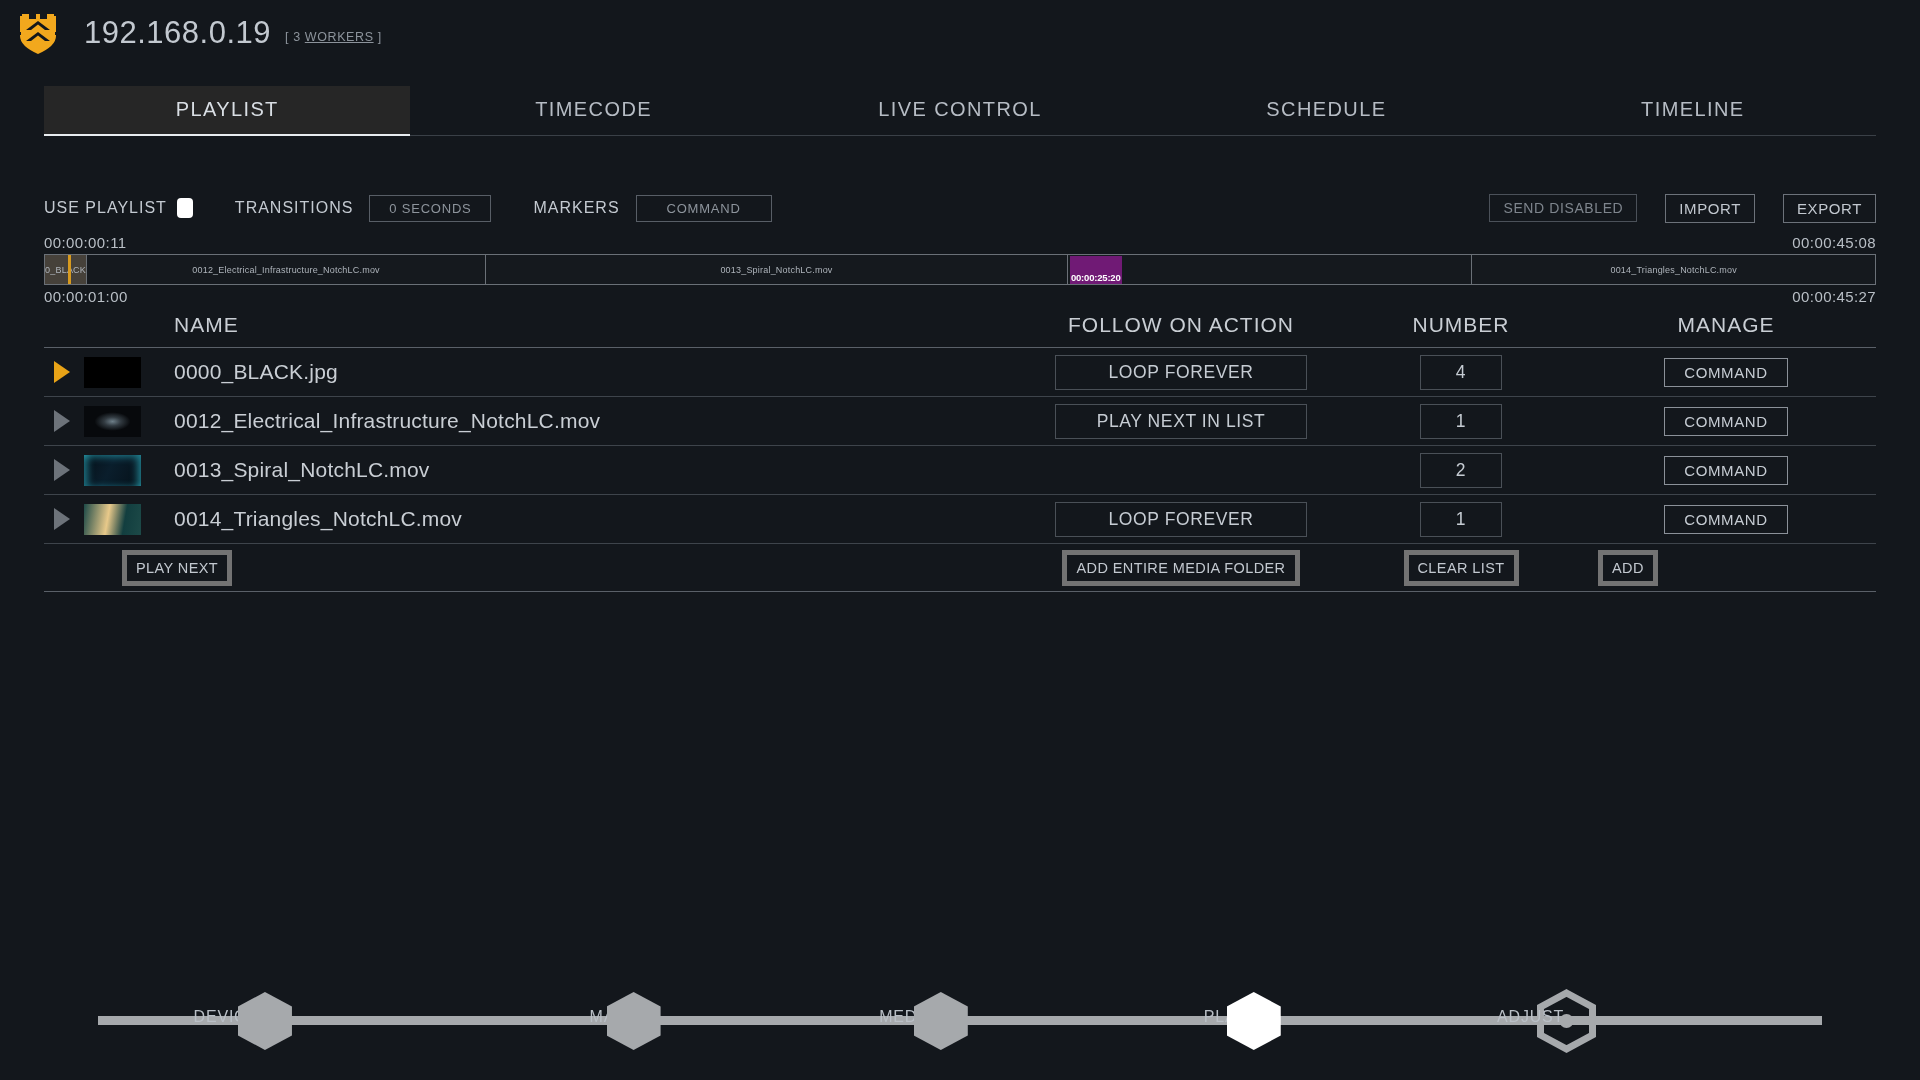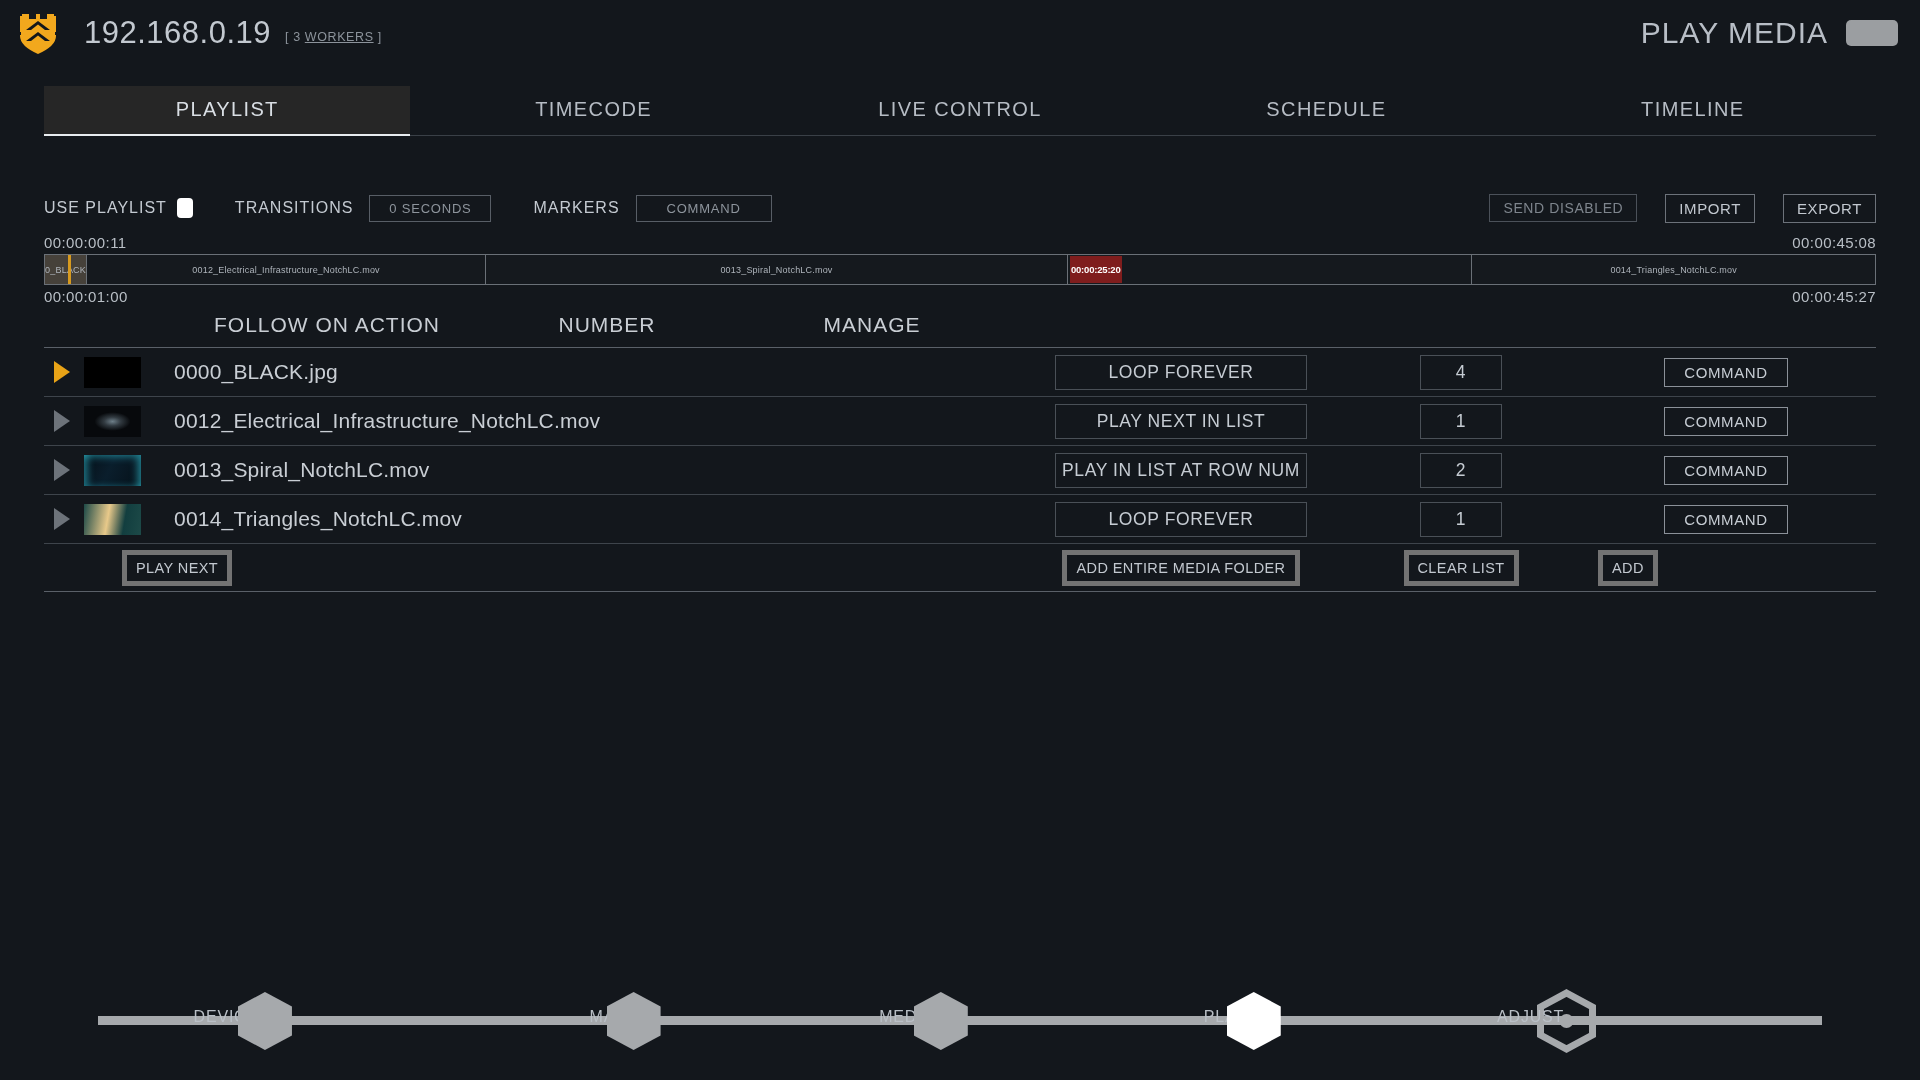--- a/index.html
+++ b/index.html
@@ -169,22 +169,22 @@
     top: 0; bottom: 0;
     width: 3px;
     background: #d79a1f;
   }
   .tl-cursor-label {
     position: absolute;
     top: 1px;
     left: 2px;
     font-size: 9.5px;
     color: #ffffff;
-    background: #7f1d1d;
-    padding: 8px 1px;
+    background: #701a75;
+    padding: 16px 1px;
     font-weight: bold;
     letter-spacing: -0.2px;
   }
 
   
   .tbl { margin: 8px 44px 0 44px; }
   .thead {
     display: flex;
     align-items: flex-end;
     font-size: 21px;
@@ -312,24 +312,20 @@
         <path d="M22 11 l12 9 l-5 0 l-7 -5.5 l-7 5.5 l-5 0 z"></path>
         <path d="M22 22 l12 9 l-5 0 l-7 -5.5 l-7 5.5 l-5 0 z"></path>
         <path d="M2 2 h4 v4 h-4z M38 2 h4 v4 h-4z M2 22 h3 v3 h-3z M39 22 h3 v3 h-3z"></path>
       </g>
     </svg>
   </div>
   <div class="host-ip">192.168.0.19</div>
   <div class="workers">
     <span>[ 3 </span><span class="u">WORKERS</span><span> ]</span>
   </div>
-  <div class="header-right">
-    <div class="mode-title">PLAY MEDIA</div>
-    <div class="mode-btn"></div>
-  </div>
 </div>
 
 <div class="tabs" id="tabbar">
     <div class="tab active">PLAYLIST</div>
     <div class="tab">TIMECODE</div>
     <div class="tab">LIVE CONTROL</div>
     <div class="tab">SCHEDULE</div>
     <div class="tab">TIMELINE</div>
   </div>
 
@@ -379,20 +375,21 @@
   <div class="tl-times" style="padding-top:3px;padding-bottom:0">
     <span>00:00:01:00</span>
     <span>00:00:45:27</span>
   </div>
 </div>
 
 <div class="tbl">
   <div class="thead">
     <div class="c-play"></div>
     <div class="c-thumb"></div>
+    <div class="c-name">NAME</div>
     <div class="c-action">FOLLOW ON ACTION</div>
     <div class="c-num">NUMBER</div>
     <div class="c-manage">MANAGE</div>
   </div>
 
   <div id="rows">
       <div class="trow">
         <div class="c-play">
           <div class="play-tri active"></div>
         </div>
@@ -434,23 +431,20 @@
       </div>
       <div class="trow">
         <div class="c-play">
           <div class="play-tri"></div>
         </div>
         <div class="c-thumb">
           <div class="thumb" style="background: linear-gradient(115deg, rgb(6, 16, 24) 0%, rgb(10, 30, 44) 45%, rgb(6, 16, 24) 100%); box-shadow: rgba(54, 211, 232, 0.6) -6px 4px 9px -3px inset, rgba(54, 211, 232, 0.467) 8px -3px 7px -4px inset;"></div>
         </div>
         <div class="c-name">
           <div class="fname">0013_Spiral_NotchLC.mov</div>
-        </div>
-        <div class="c-action">
-          <div class="cell-box b-action">PLAY IN LIST AT ROW NUM</div>
         </div>
         <div class="c-num">
           <div class="cell-box b-num">2</div>
         </div>
         <div class="c-manage">
           <div class="cell-box b-manage">COMMAND</div>
         </div>
       </div>
       <div class="trow">
         <div class="c-play">

